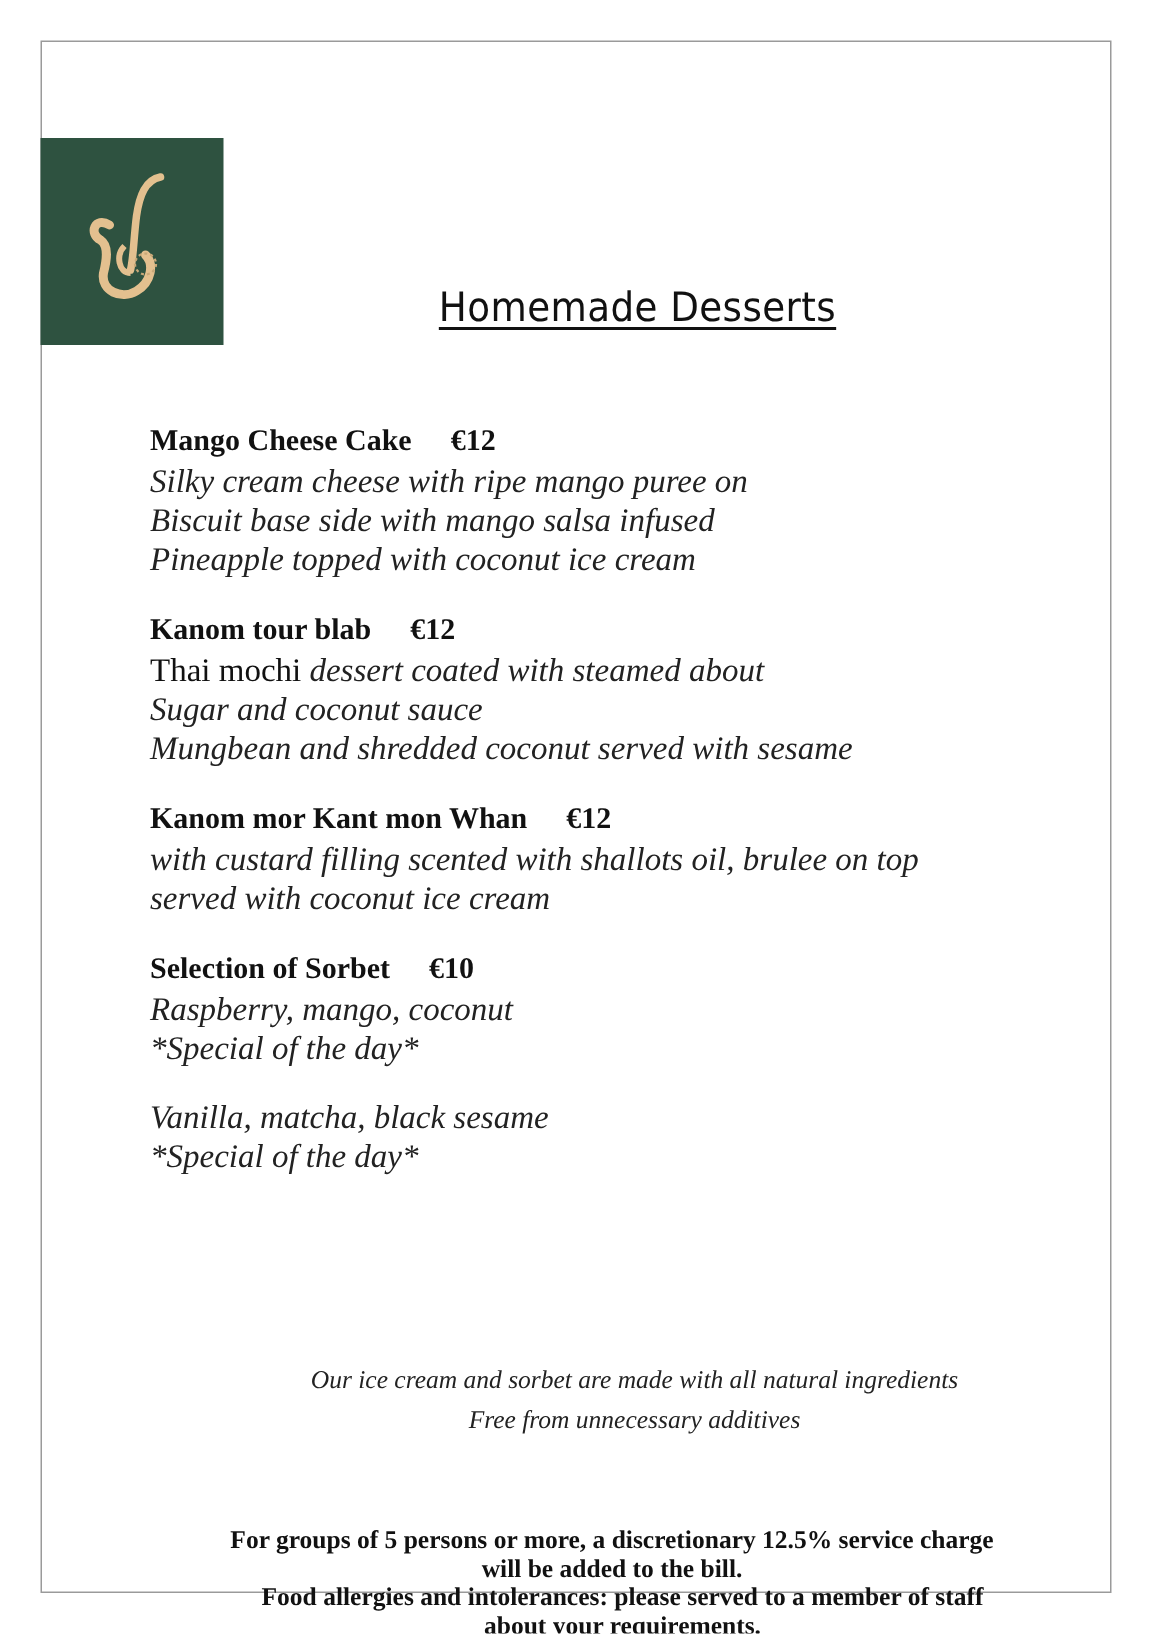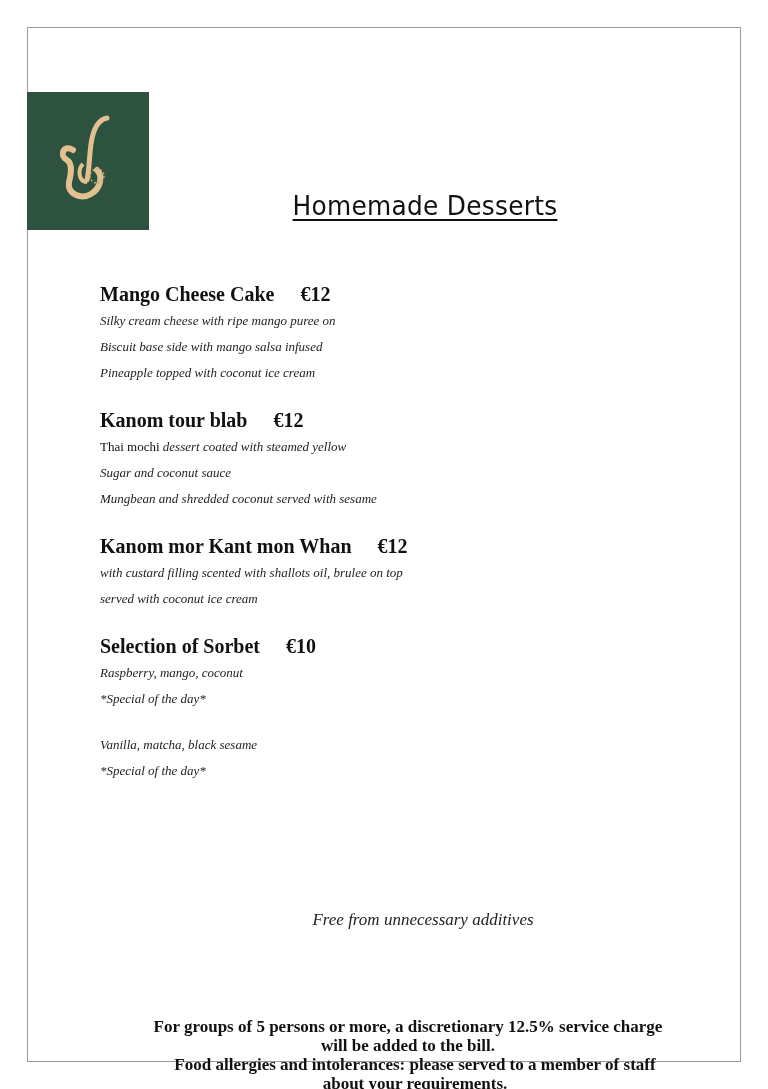--- a/index.html
+++ b/index.html
@@ -17,21 +17,21 @@
     position:absolute; left:200px; width:450px; top:190px; text-align:center;
     font-family:"DejaVu Sans", sans-serif; font-size:27px; color:#111;
     text-decoration:underline; text-underline-offset:4px; letter-spacing:0.3px;
     transform:scaleX(0.92);
   }
   .menu { position:absolute; left:100px; width:646px; top:280px; text-align:left;
     font-family:"DejaVu Serif", serif; color:#222; }
   .item { margin-bottom:20px; }
   .item-head { font-family:"Liberation Serif", serif; font-weight:bold; font-size:20px; line-height:28px; color:#111; }
   .item-head .price { margin-left:26px; }
-  .desc { font-family:"Liberation Serif", serif; font-style:italic; font-size:13px; line-height:26px; color:#222; }
+  .desc { font-family:"Liberation Serif", serif; font-style:italic; font-size:22px; line-height:26px; color:#222; }
   .desc b { font-style:normal; font-weight:normal; color:#111; }
   .note { position:absolute; left:100px; width:646px; top:906px; text-align:center;
     font-family:"Liberation Serif", serif; font-style:italic; font-size:17px; line-height:27px; color:#222; }
   .footer { position:absolute; left:130px; width:540px; top:1017px; font-family:Liberation Serif, serif;
     font-weight:bold; font-size:17px; color:#111; line-height:19px;text-align:center; }
   .footer div:nth-child(1) { padding-left:16px; }
   .footer div:nth-child(2) { padding-left:30px; }
 </style>
 </head>
 <body>
@@ -51,40 +51,41 @@
 
 <div class="menu">
   <div class="item">
     <div class="item-head"><span>Mango Cheese Cake</span><span class="price">€12</span></div>
     <div class="desc">Silky cream cheese with ripe mango puree on</div>
     <div class="desc">Biscuit base side with mango salsa infused</div>
     <div class="desc">Pineapple topped with coconut ice cream</div>
   </div>
   <div class="item">
     <div class="item-head"><span>Kanom tour blab</span><span class="price">€12</span></div>
-    <div class="desc"><b>Thai mochi</b><span> dessert coated with steamed yellow</span></div>
+    <div class="desc"><b>Thai mochi</b><span> dessert coated with steamed about</span></div>
     <div class="desc">Sugar and coconut sauce</div>
     <div class="desc">Mungbean and shredded coconut served with sesame</div>
   </div>
   <div class="item">
     <div class="item-head"><span>Kanom mor Kant mon Whan</span><span class="price">€12</span></div>
     <div class="desc">with custard filling scented with shallots oil, brulee on top</div>
     <div class="desc">served with coconut ice cream</div>
   </div>
   <div class="item">
     <div class="item-head"><span>Selection of Sorbet</span><span class="price">€10</span></div>
     <div class="desc">Raspberry, mango, coconut</div>
     <div class="desc">*Special of the day*</div>
   </div>
   <div class="item">
     <div class="desc">Vanilla, matcha, black sesame</div>
     <div class="desc">*Special of the day*</div>
   </div>
 </div>
 
 <div class="note">
+  <div>Our ice cream and sorbet are made with all natural ingredients</div>
   <div>Free from unnecessary additives</div>
 </div>
 
 <div class="footer">
   <div>For groups of 5 persons or more, a discretionary 12.5% service charge will be added to the bill.</div>
   <div>Food allergies and intolerances: please served to a member of staff about your requirements.</div>
 </div>
 
 </body></html>

